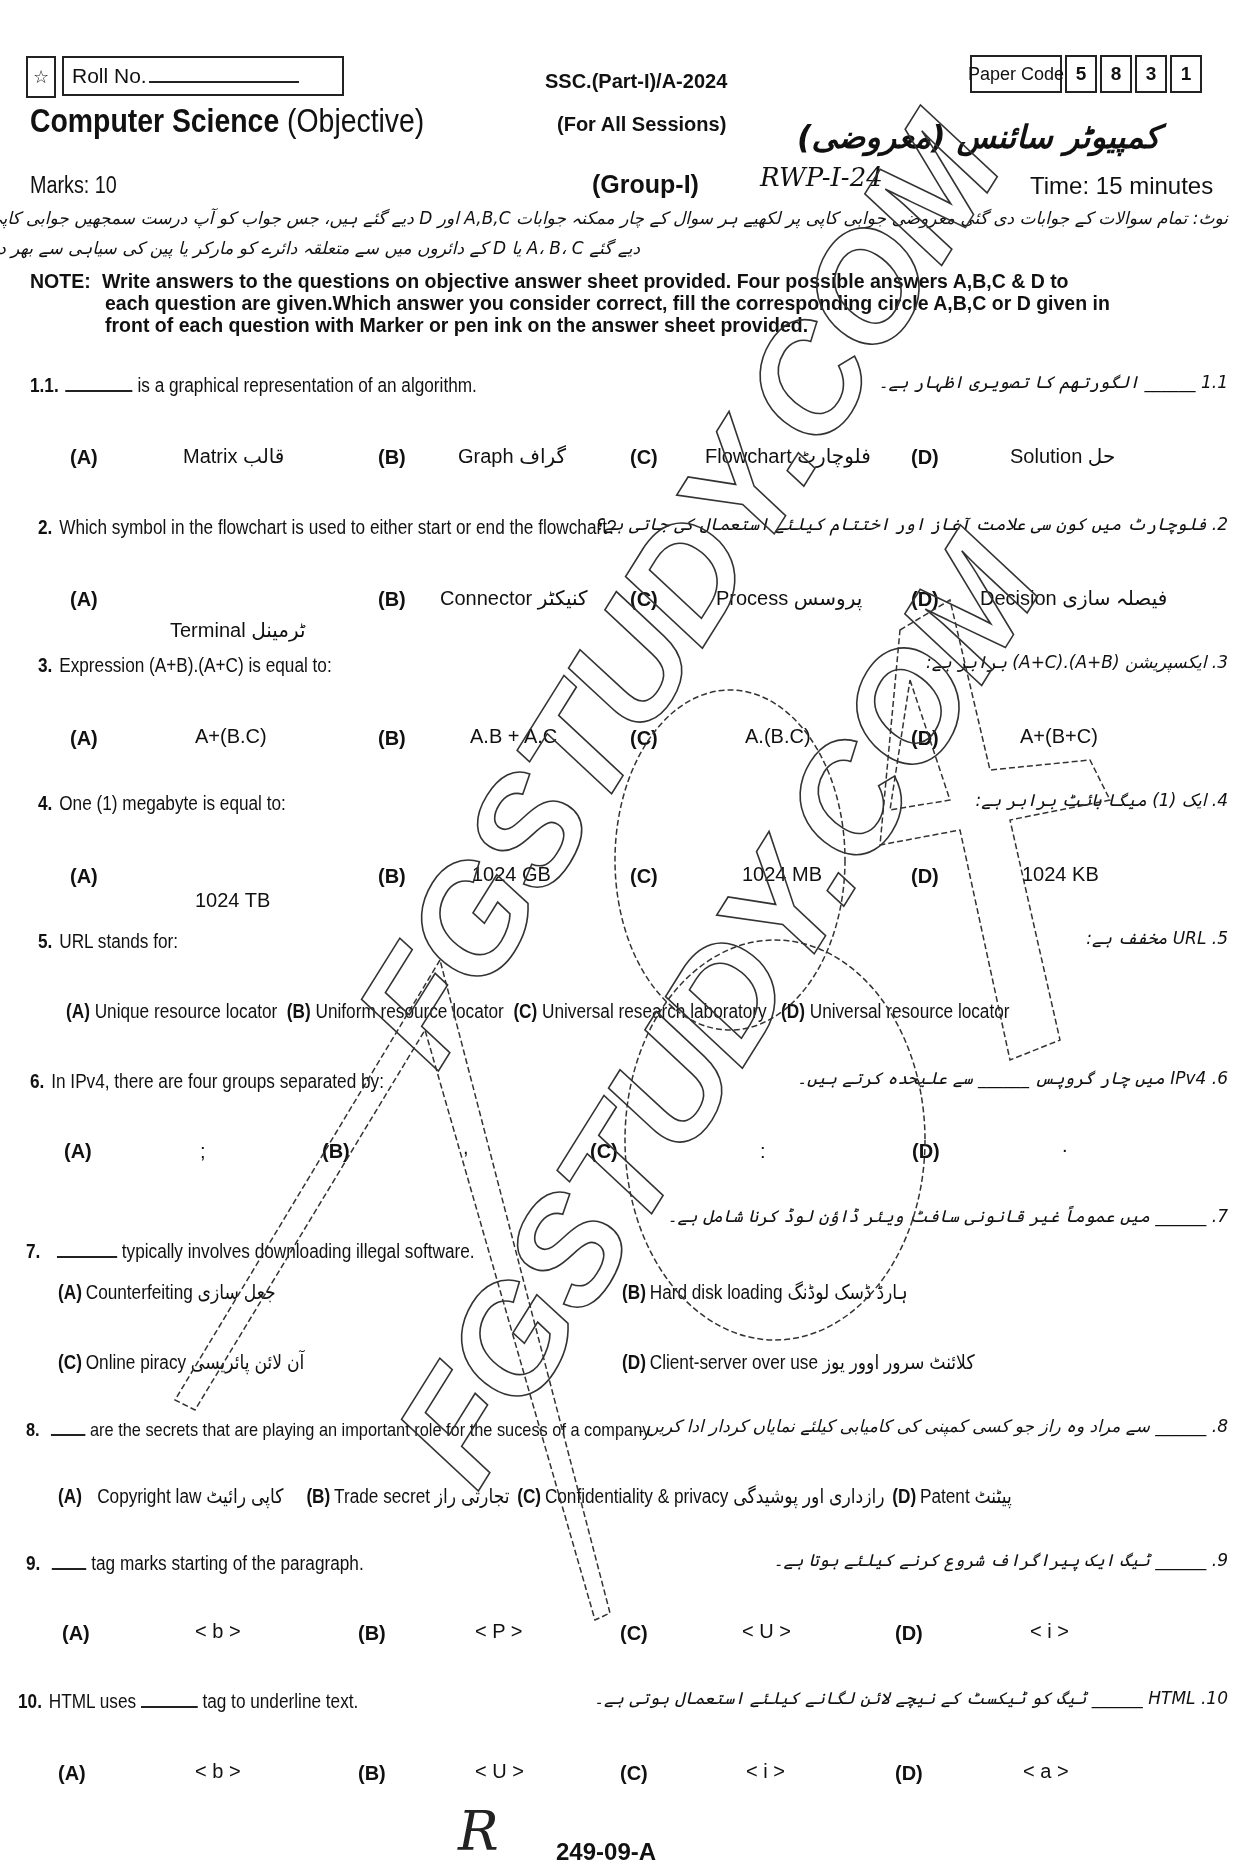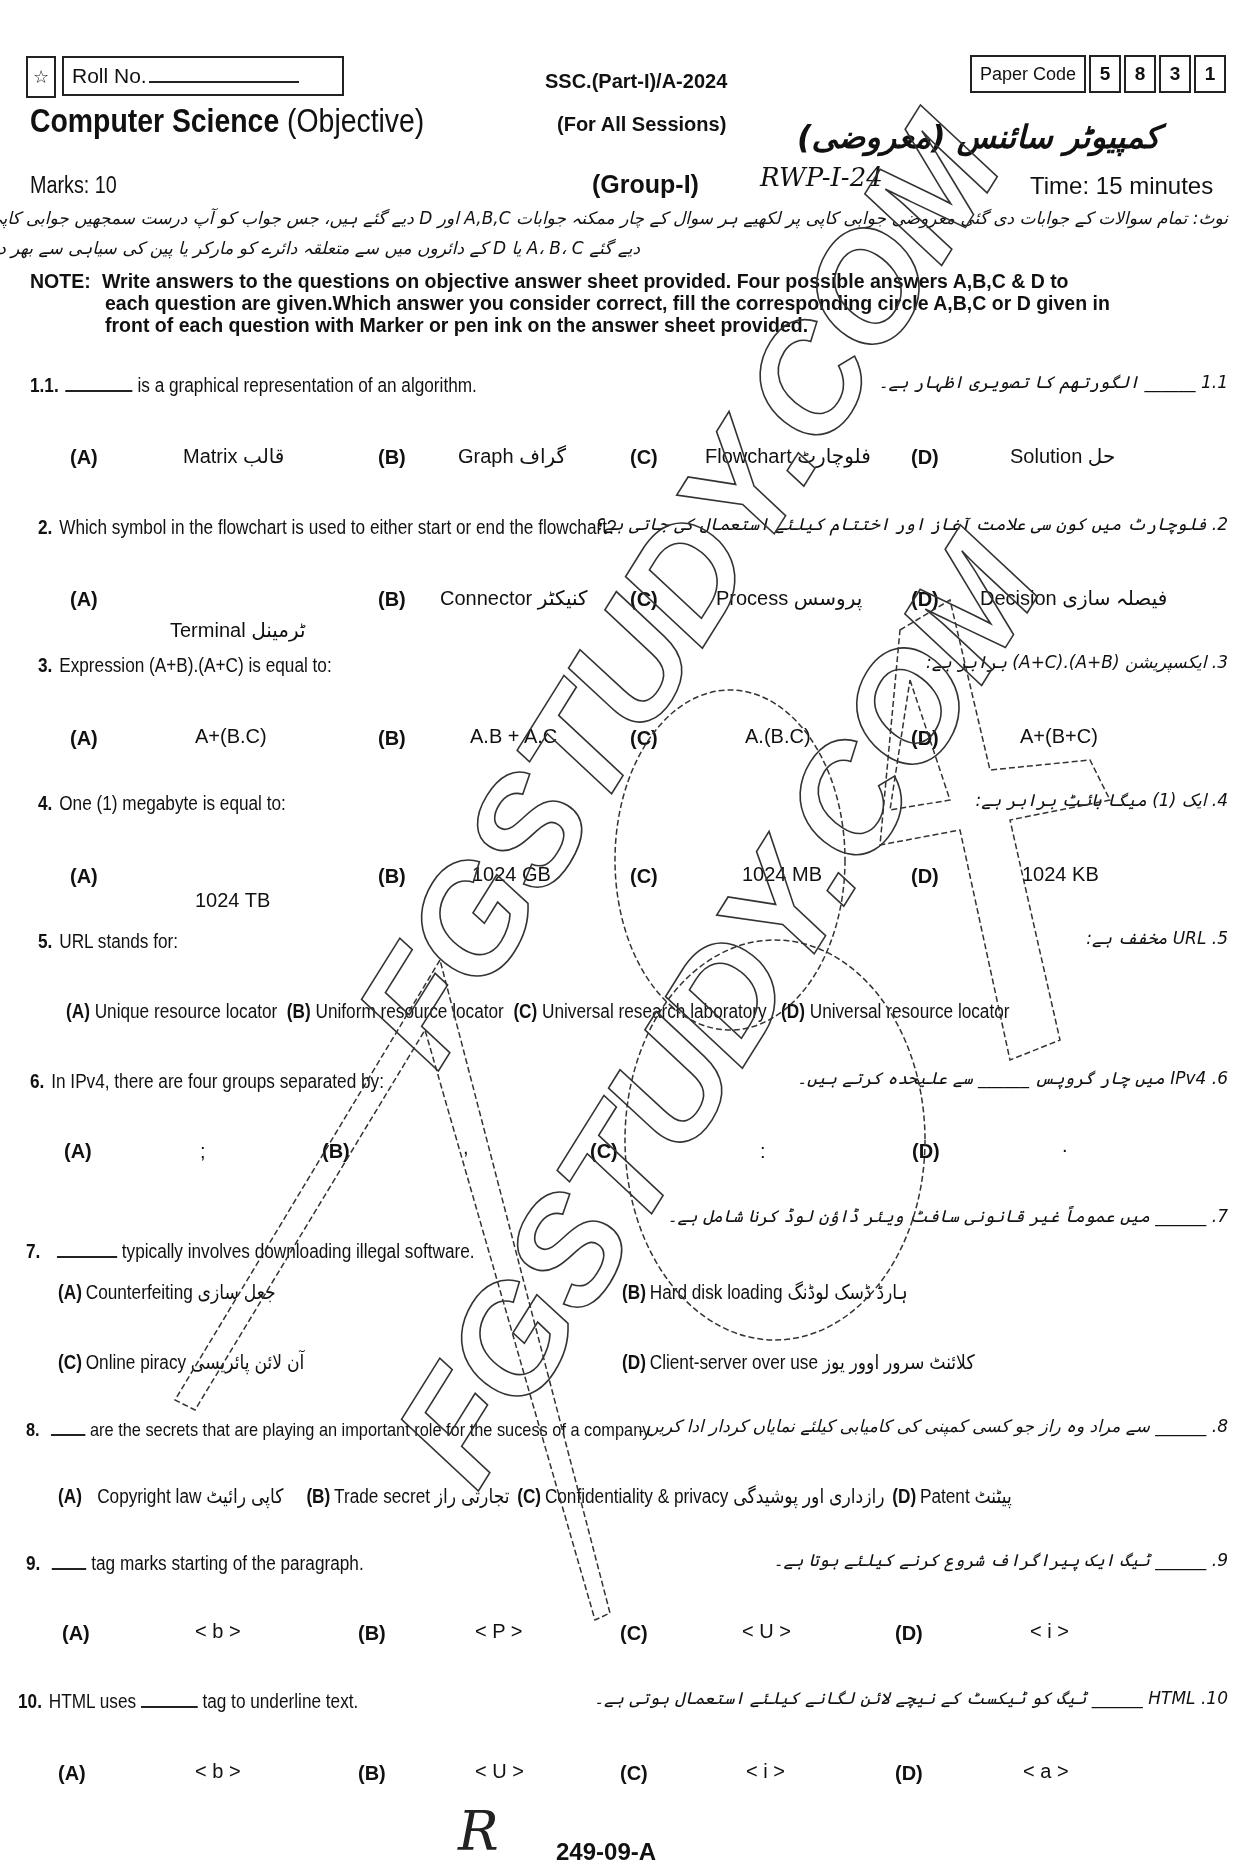--- a/index.html
+++ b/index.html
@@ -18,21 +18,21 @@
   .roll-box { left: 62px; top: 56px; width: 282px; height: 40px; border: 2px solid #222; box-sizing: border-box;
               padding: 5px 0 0 8px; font-size: 21px; }
   .roll-line { display: inline-block; width: 150px; border-bottom: 2px solid #222; height: 18px; vertical-align: baseline; margin-left: 2px; }
   .ssc { left: 545px; top: 70px; font-size: 20px; font-weight: bold; text-align: center; }
   .sessions { left: 557px; top: 113px; font-size: 20px; font-weight: bold; }
   .title { left: 30px; top: 102px; font-size: 33px; }
   .title .t1 { font-weight: bold; }
   .paper-code { left: 970px; top: 55px; display: flex; }
   .paper-code .cell { border: 2px solid #222; height: 38px; box-sizing: border-box; display:flex; align-items:center; justify-content:center;
                       font-size: 19px; margin-right: 3px; }
-  .paper-code .label { width: 116px; font-size: 18px; }
+  .paper-code .label { width: 92px; font-size: 18px; }
   .paper-code .digit { width: 32px; font-weight: bold; }
   .urdu-title { right: 90px; top: 118px; font-size: 32px; font-weight: bold; }
   .marks { left: 30px; top: 172px; font-size: 23px; }
   .group { left: 592px; top: 170px; font-size: 25px; font-weight: bold; }
   .handwrite { left: 760px; top: 162px; font-size: 26px; font-family: "DejaVu Serif", serif; font-style: italic; }
   .time { left: 1030px; top: 172px; font-size: 24px; }
 
   .note-urdu-1 { right: 22px; top: 208px; font-size: 17px; }
   .note-urdu-2 { right: 610px; top: 238px; font-size: 17px; }
   .note-en { left: 30px; top: 270px; width: 1200px; font-size: 19.5px; font-weight: bold; line-height: 22px; white-space: normal; }

